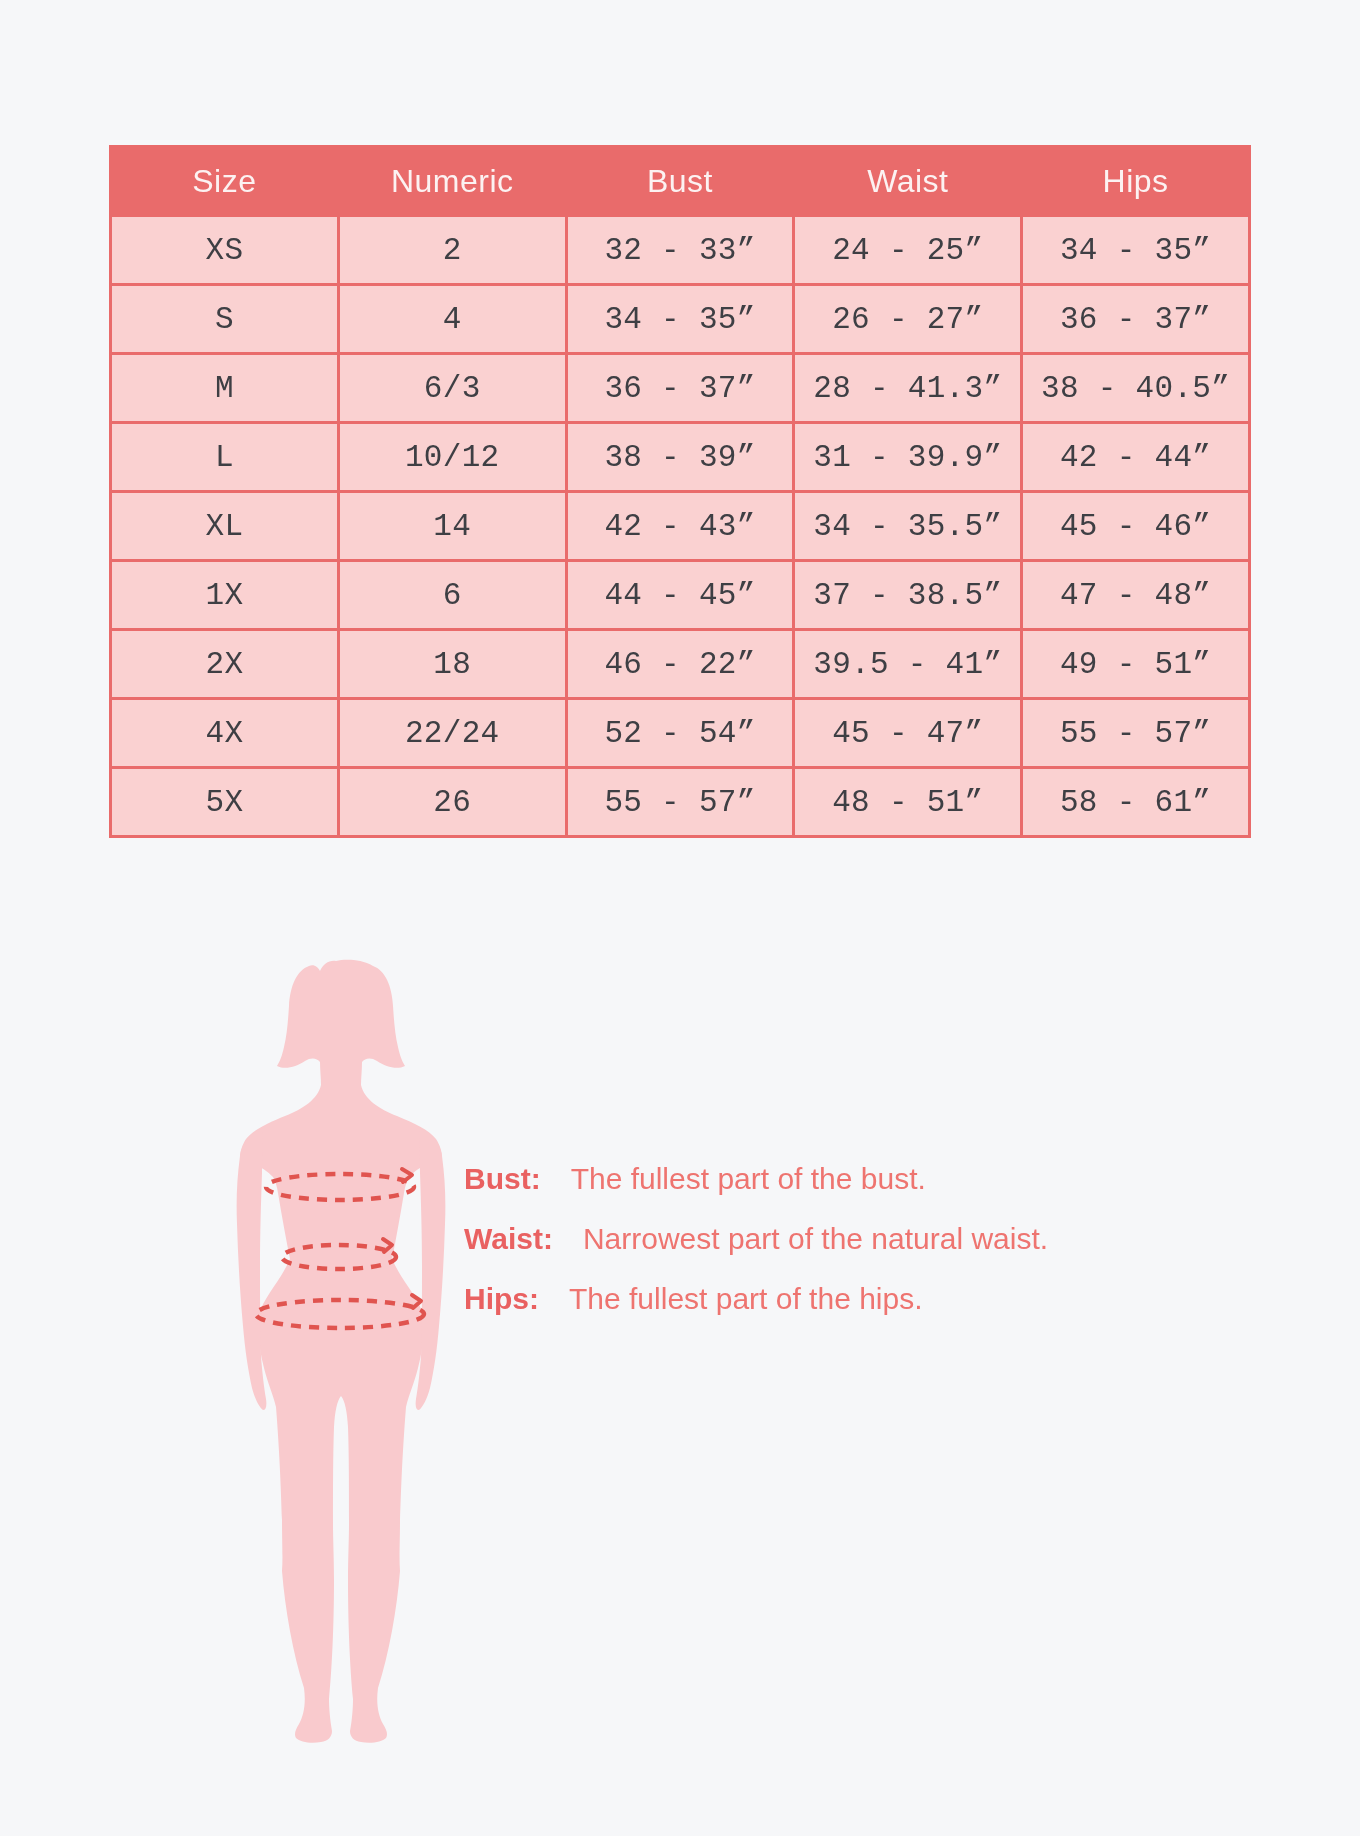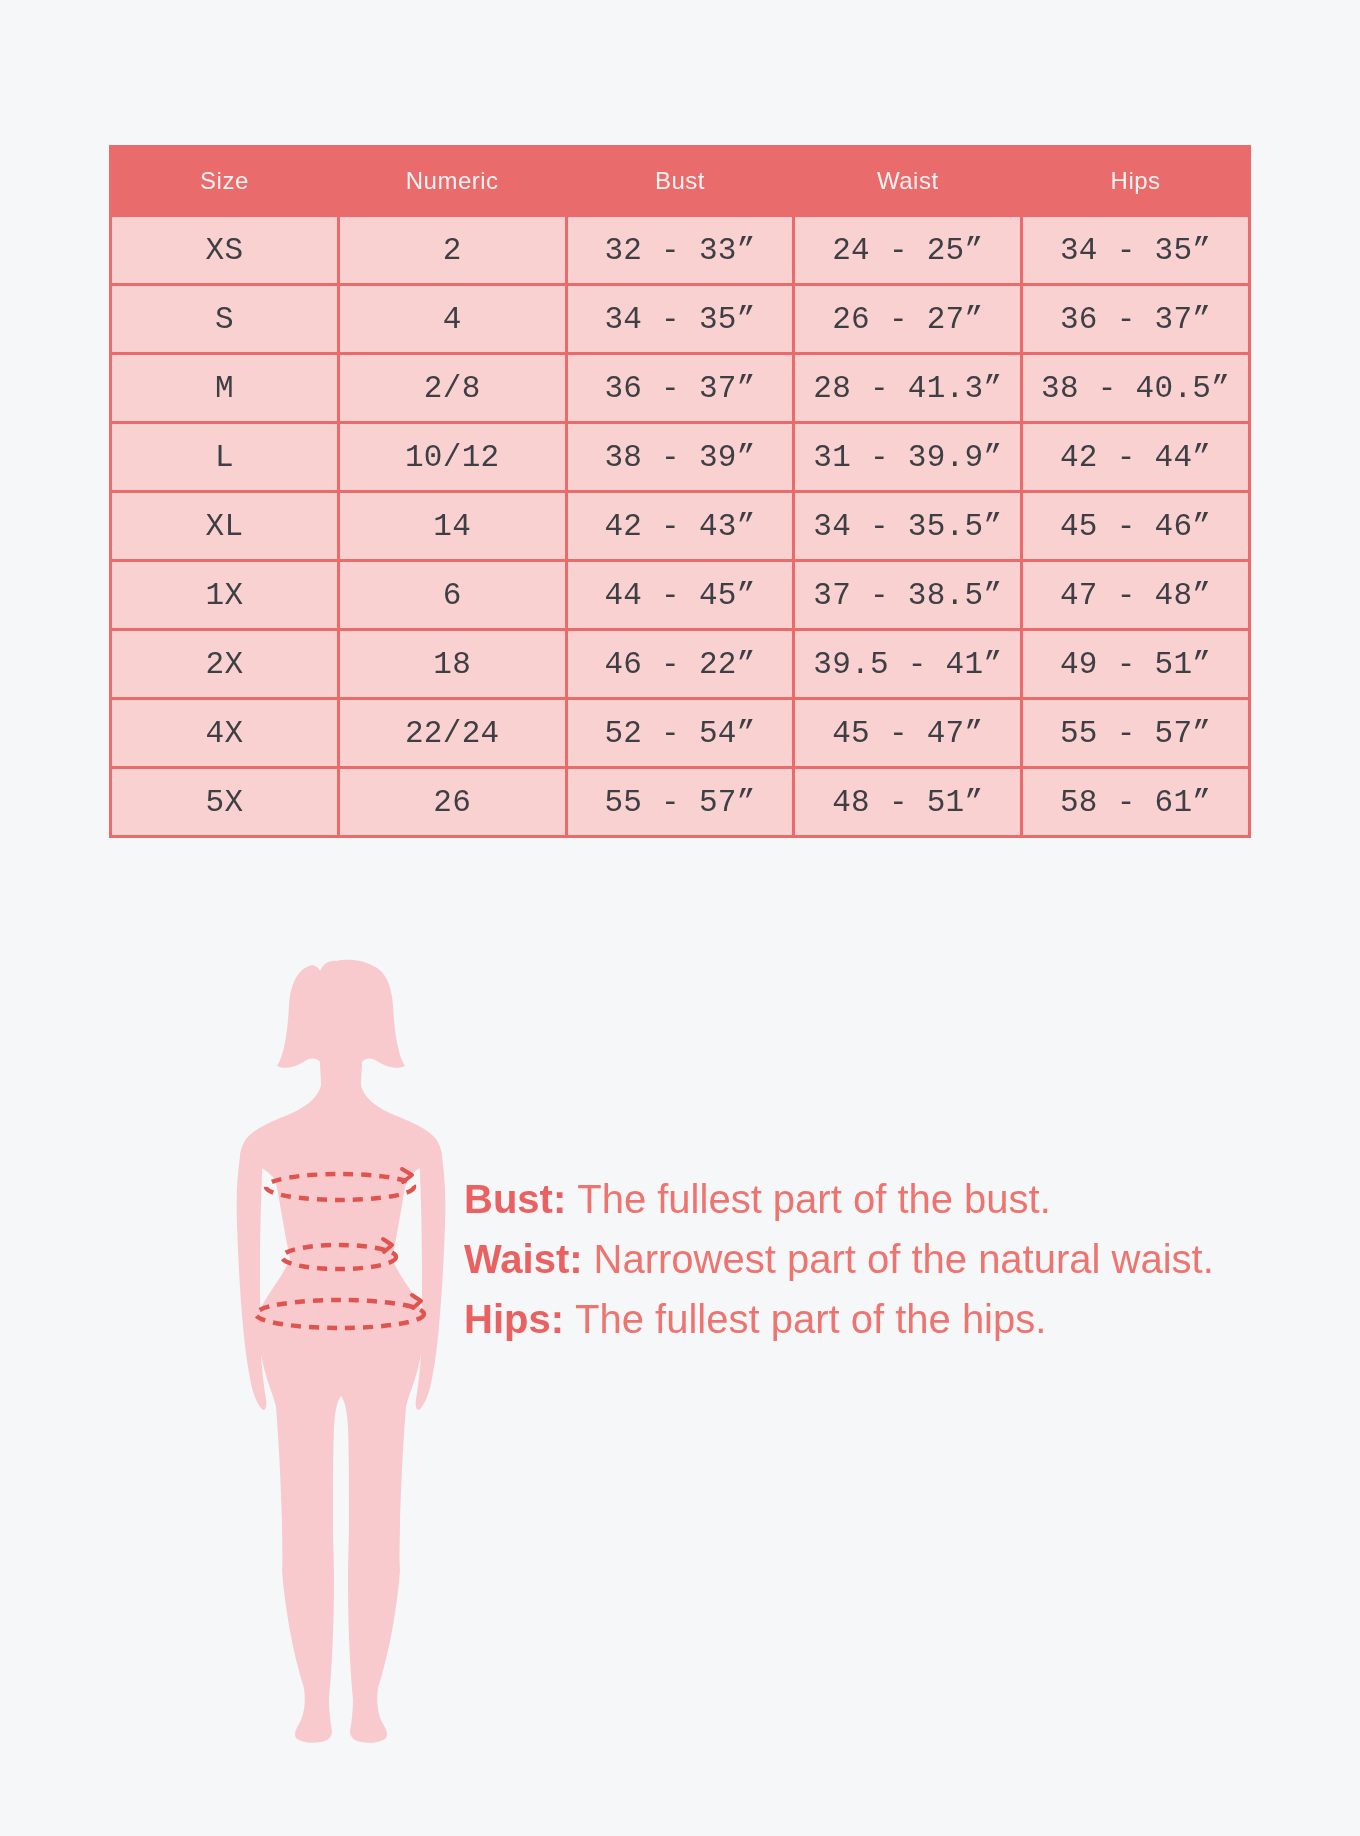--- a/index.html
+++ b/index.html
@@ -3,34 +3,34 @@
 <meta charset="utf-8">
 <style>
   html,body{margin:0;padding:0;}
   body{background:var(--page-bg,#F6F7F9);font-family:"Liberation Sans",sans-serif;}
   .canvas{position:relative;width:1360px;height:1836px;background:var(--page-bg,#F6F7F9);overflow:hidden;}
 
   
   .size-chart{position:absolute;left:109px;top:145px;width:1142px;border-collapse:collapse;table-layout:fixed;}
   .size-chart th,.size-chart td{border:3px solid var(--grid,#E96B6B);padding:0;text-align:center;vertical-align:middle;}
   .size-chart th{height:66px;background:var(--header-bg,#E96B6B);color:var(--header-text,#FCF2F2);
-    font-size:24px;font-weight:400;letter-spacing:.5px;}
+    font-size:32px;font-weight:400;letter-spacing:.5px;}
   .size-chart td{height:66px;background:var(--row-bg,#FAD1D1);color:var(--cell-text,#3E3F44);
     font-size:31px;font-weight:300;letter-spacing:.3px;font-family:Liberation Mono, monospace;}
 
   
   .figure{position:absolute;left:233px;top:958px;width:216px;height:790px;}
   .figure .body{fill:var(--silhouette,#F9CACD);}
   .figure .dash{fill:none;stroke:var(--dash,#E0544F);stroke-width:4.5;stroke-dasharray:10 8;}
   .figure .arrow{fill:none;stroke:var(--dash,#E0544F);stroke-width:4;stroke-linecap:round;stroke-linejoin:round;}
 
   
   .guide{position:absolute;left:464px;top:1162px;}
-  .guide-line{height:60px;display:flex;align-items:flex-end;font-size:40px;
-    color:var(--guide-text,#EE7470);white-space:nowrap;}
+  .guide-line{height:60px;display:flex;align-items:flex-start;font-size:30px;
+    color:var(--guide-text,#EE7470);white-space:nowrap;gap:19px;}
   .g-label{font-weight:700;color:var(--guide-label,#E96161);margin-right:11px;}
 </style>
 </head>
 <body>
 
 <div class="canvas">
 
   <table class="size-chart">
     <thead>
       <tr>
@@ -51,21 +51,21 @@
         </tr>
         <tr>
           <td>S</td>
           <td>4</td>
           <td>34 - 35”</td>
           <td>26 - 27”</td>
           <td>36 - 37”</td>
         </tr>
         <tr>
           <td>M</td>
-          <td>2/8</td>
+          <td>6/3</td>
           <td>36 - 37”</td>
           <td>28 - 41.3”</td>
           <td>38 - 40.5”</td>
         </tr>
         <tr>
           <td>L</td>
           <td>10/12</td>
           <td>38 - 39”</td>
           <td>31 - 39.9”</td>
           <td>42 - 44”</td>

